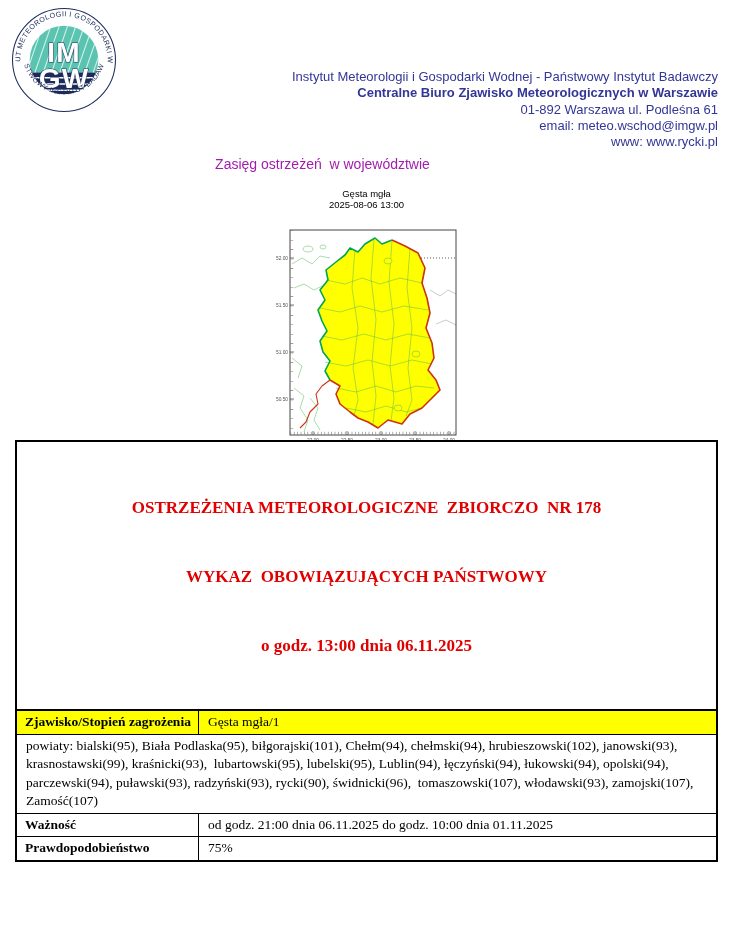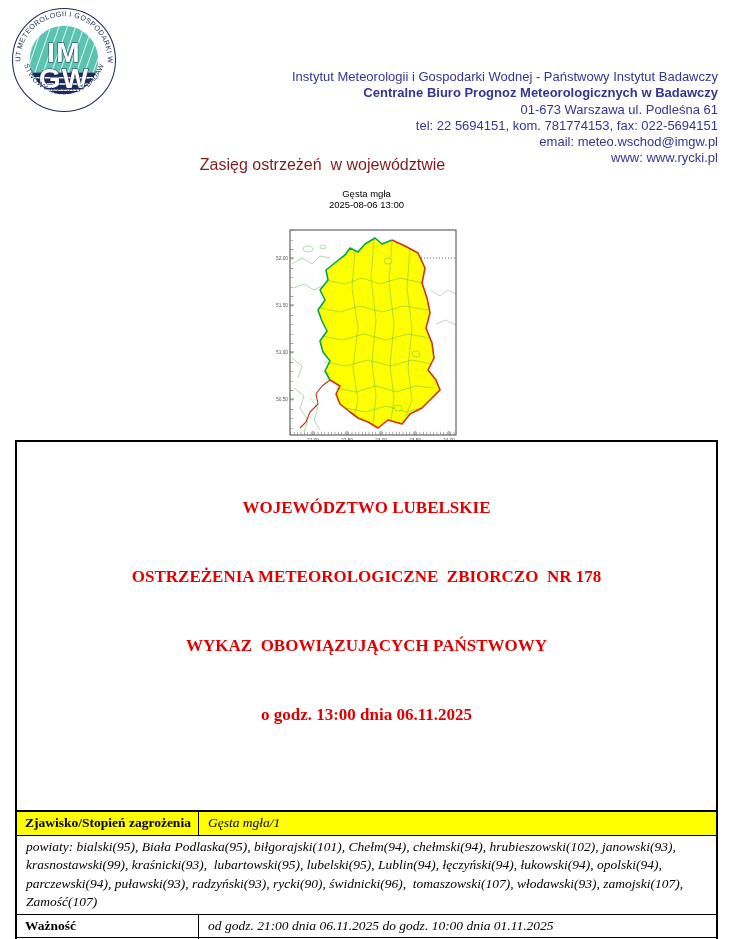--- a/index.html
+++ b/index.html
@@ -13,21 +13,21 @@
   .page{position:relative;width:733px;height:939px;background:#fff;overflow:hidden;
         font-family:"Liberation Serif",serif;color:#000;}
   
   .logo{position:absolute;left:12px;top:8px;width:104px;height:104px;}
   .hdr{position:absolute;top:25px;right:15px;text-align:right;
        font-family:"Liberation Sans",sans-serif;font-size:13px;line-height:16.3px;
        color:var(--header-navy);margin-top:44px;}
   .hdr .b{font-weight:bold;}
   
   .map-title{position:absolute;top:156px;left:0;width:645px;text-align:center;
-       font-family:"Liberation Sans",sans-serif;font-size:16px;color:#7f1d1d;white-space:pre-wrap;}
+       font-family:"Liberation Sans",sans-serif;font-size:14px;color:#a21caf;white-space:pre-wrap;}
   .map-sub{position:absolute;top:188px;left:0;width:733px;text-align:center;
        font-family:"Liberation Sans",sans-serif;font-size:9.5px;line-height:11px;color:#000;}
   .map-wrap{position:absolute;left:270px;top:228px;width:196px;height:222px;}
   .map-wrap svg{display:block;width:196px;height:222px;}
   .tick-label{font-family:"Liberation Sans",sans-serif;font-size:4.8px;fill:#555;}
   .frame{fill:none;stroke:#444;stroke-width:1;}
   .region{fill:var(--map-yellow);stroke:none;}
   .bgreen{fill:none;stroke:var(--border-green);stroke-width:1.6;stroke-linejoin:round;}
   .bred{fill:none;stroke:var(--border-red);stroke-width:1.6;stroke-linejoin:round;}
   .bred-thin{fill:none;stroke:var(--border-red);stroke-width:1.1;stroke-linejoin:round;}
@@ -41,24 +41,24 @@
   .ring-text{font-family:"Liberation Sans",sans-serif;font-size:6.9px;letter-spacing:0.4px;
        fill:var(--logo-navy);}
   .logo-letters{font-family:"Liberation Sans",sans-serif;font-weight:bold;font-size:27px;
        fill:#fff;stroke:var(--logo-navy);stroke-width:1;paint-order:stroke;letter-spacing:1px;}
   
   .flow{position:absolute;left:15px;top:440px;width:703px;}
   .wtable{border:2px solid #000;background:#fff;}
   .wt-title{padding:8px 10px 6px 10px;text-align:center;color:var(--title-red);
        font-weight:bold;font-size:17px;line-height:23px;white-space:pre-wrap;}
   .wt-row{display:flex;border-top:1px solid #000;font-size:13.5px;line-height:18.5px;}
-  .wt-row.first{border-top:2px solid #000;margin-top:32px;}
+  .wt-row.first{border-top:2px solid #000;}
   .wt-label{width:182px;flex:0 0 182px;border-right:1px solid #000;
        font-weight:bold;padding:2px 6px 2px 8px;}
-  .wt-value{flex:1;padding:2px 2px 2px 9px;white-space:pre-wrap;font-style:italic;}
+  .wt-value{flex:1;padding:2px 2px 2px 9px;white-space:pre-wrap;}
   .wt-row.yellow .wt-label,.wt-row.yellow .wt-value{background:var(--table-yellow);}
 </style>
 </head>
 <body>
 
 <div class="page">
 
   <div class="logo">
     <svg viewBox="0 0 100 100">
       <defs>
@@ -93,23 +93,22 @@
       </g>
       <text class="logo-letters" x="50" y="52" text-anchor="middle">IM</text>
       <text class="logo-letters" x="50" y="77" text-anchor="middle">GW</text>
       <text class="ring-text"><textPath href="#arc-top" startOffset="50%" text-anchor="middle">INSTYTUT METEOROLOGII I GOSPODARKI WODNEJ</textPath></text>
       <text class="ring-text"><textPath href="#arc-bottom" startOffset="50%" text-anchor="middle">PAŃSTWOWY INSTYTUT BADAWCZY</textPath></text>
     </svg>
   </div>
 
   <div class="hdr">
     <div>Instytut Meteorologii i Gospodarki Wodnej - Państwowy Instytut Badawczy</div>
-    <div class="b">Centralne Biuro Prognoz Meteorologicznych w Badawczy</div>
-    <div>01-673 Warszawa ul. Podleśna  61</div>
-    <div>tel: 22 5694151, kom. 781774153, fax: 022-5694151</div>
+    <div class="b">Centralne Biuro Zjawisko Meteorologicznych w Warszawie</div>
+    <div>01-892 Warszawa ul. Podleśna  61</div>
     <div>email: meteo.wschod@imgw.pl</div>
     <div>www: www.rycki.pl</div>
   </div>
 
   <div class="map-title">Zasięg ostrzeżeń  w województwie</div>
   <div class="map-sub">
     <div>Gęsta mgła</div>
     <div>2025-08-06 13:00</div>
   </div>
 
@@ -172,21 +171,20 @@
       <text class="tick-label" x="77" y="214" text-anchor="middle">22.50</text>
       <text class="tick-label" x="111" y="214" text-anchor="middle">23.00</text>
       <text class="tick-label" x="145" y="214" text-anchor="middle">23.50</text>
       <text class="tick-label" x="179" y="214" text-anchor="middle">24.00</text>
     </svg>
   </div>
 
   <div class="flow">
     <div class="wtable">
       <div class="wt-title">
-        <div>WOJEWÓDZTWO LUBELSKIE</div>
         <div>OSTRZEŻENIA METEOROLOGICZNE  ZBIORCZO  NR 178</div>
         <div>WYKAZ  OBOWIĄZUJĄCYCH PAŃSTWOWY</div>
         <div>o godz. 13:00 dnia 06.11.2025</div>
       </div>
 
       <div class="wt-row yellow first">
         <div class="wt-label">Zjawisko/Stopień zagrożenia</div>
         <div class="wt-value">Gęsta mgła/1</div>
       </div>
       <div class="wt-row">

